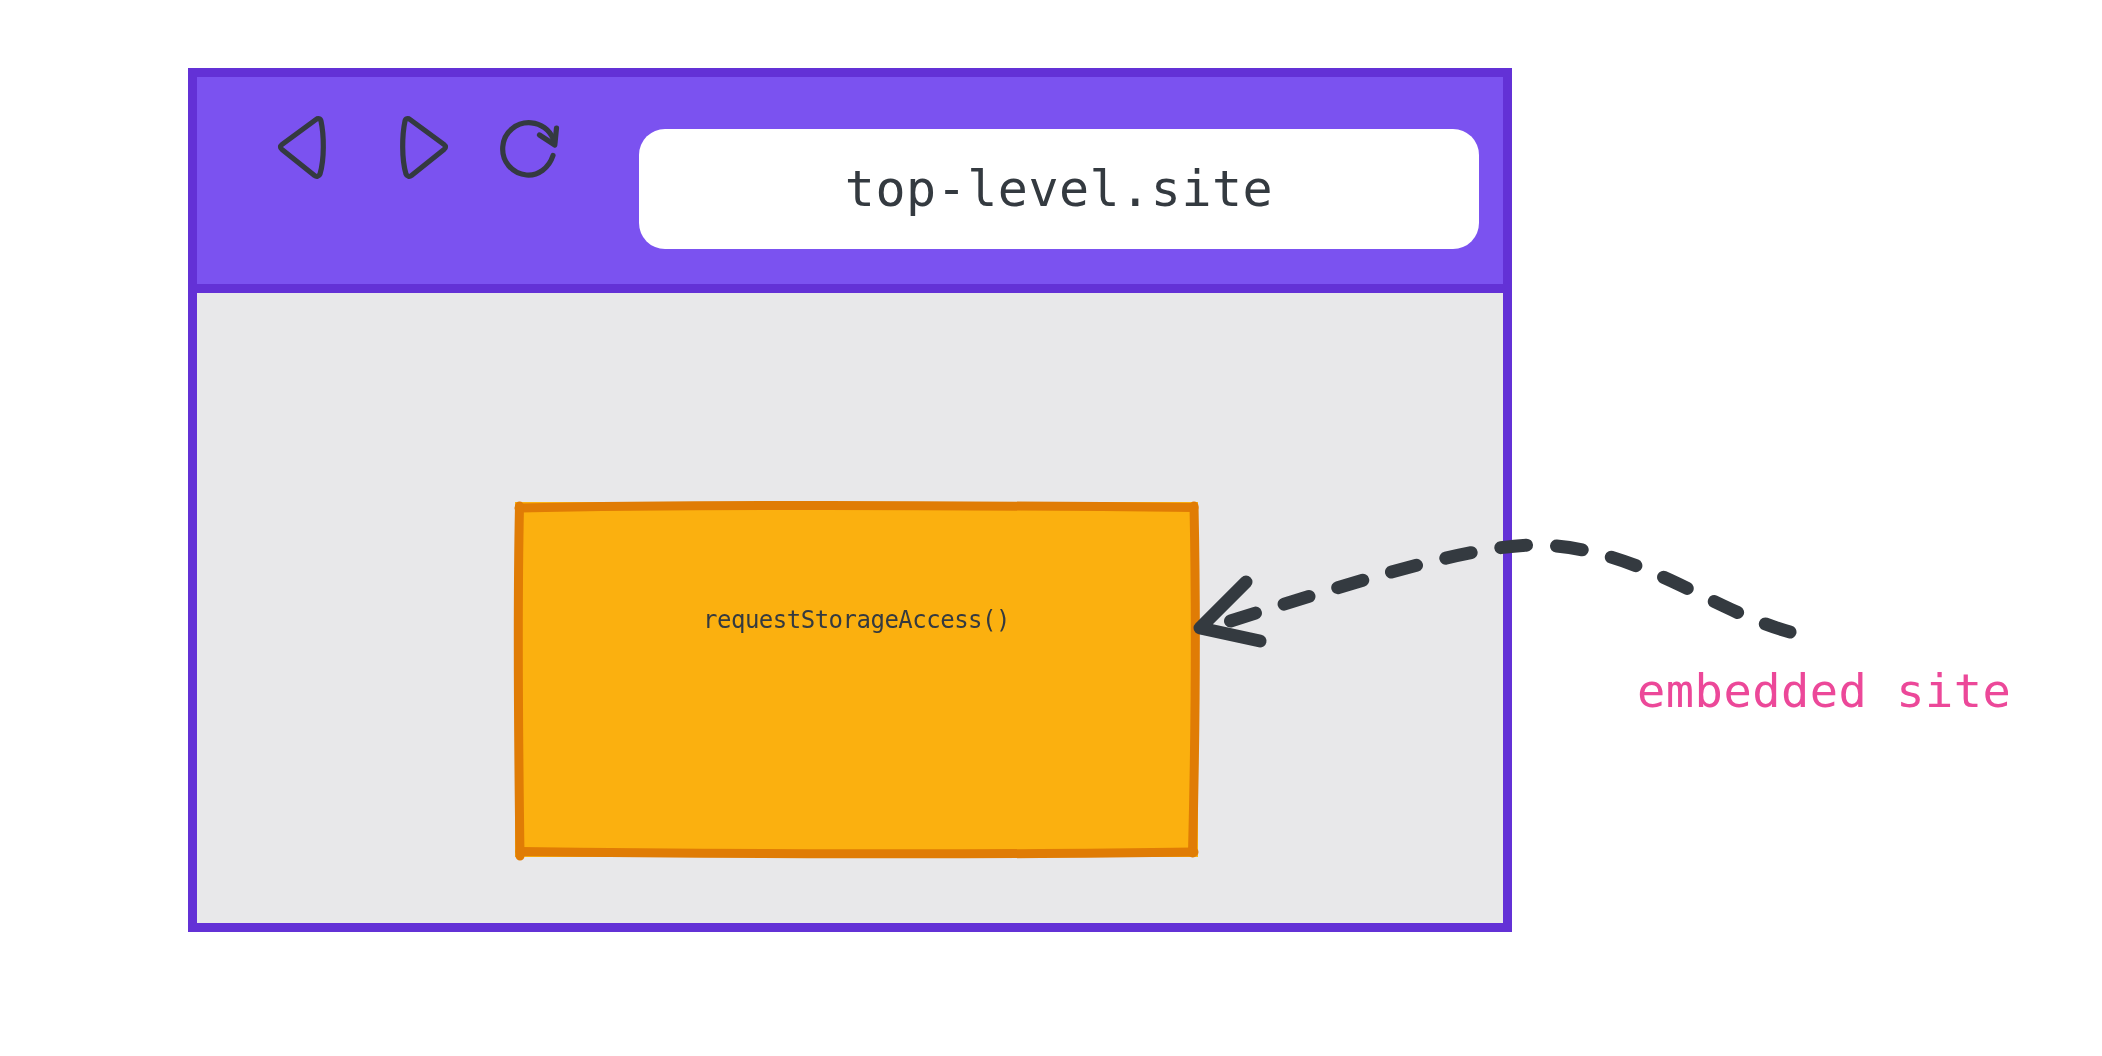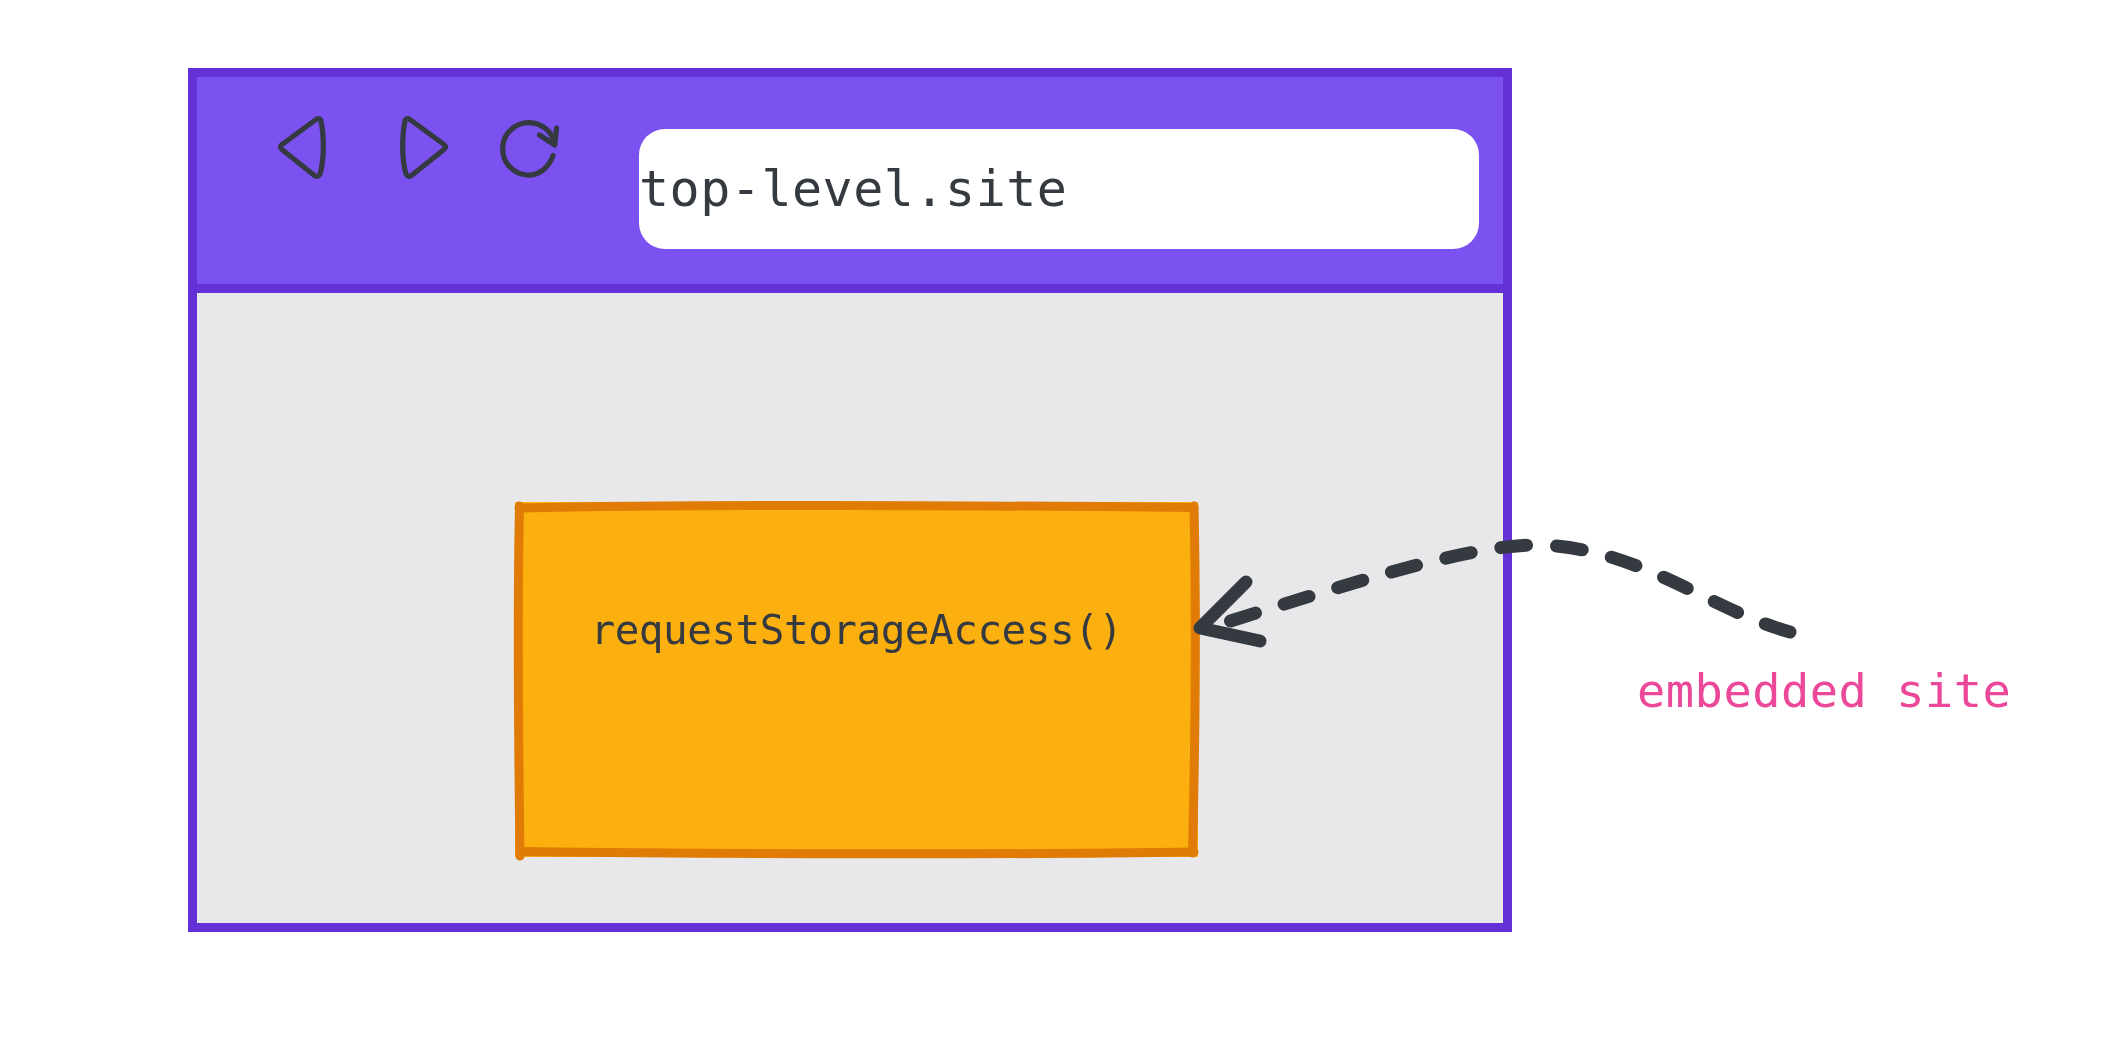--- a/index.html
+++ b/index.html
@@ -65,21 +65,21 @@
     position: absolute;
     left: 442px;
     top: 52px;
     width: 840px;
     height: 120px;
     box-sizing: border-box;
     background: #ffffff;
     border-radius: 26px;
     display: flex;
     align-items: center;
-    justify-content: flex-start;
+    justify-content: center;
     cursor: text;
   }
   .url-text {
     font-family: "DejaVu Sans Mono", monospace;
     font-size: 50px;
     color: #343A40;
     letter-spacing: 0.5px;
     white-space: nowrap;
   }
 
@@ -112,21 +112,21 @@
     height: 100%;
     overflow: visible;
   }
   .embedded-frame-label {
     position: absolute;
     left: 0;
     right: 0;
     top: 104px;
     text-align: center;
     font-family: "DejaVu Sans Mono", monospace;
-    font-size: 41px;
+    font-size: 24px;
     color: #343A40;
     letter-spacing: -0.5px;
     white-space: nowrap;
   }
 
   
   .annotation-arrow {
     position: absolute;
     left: 1150px;
     top: 500px;

